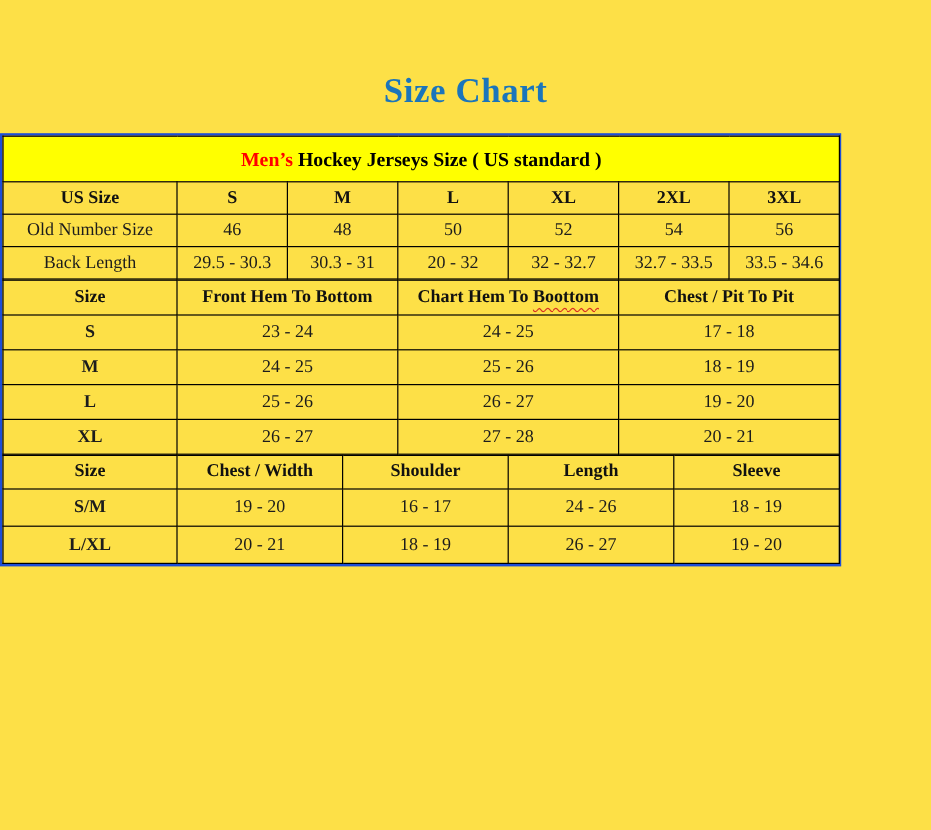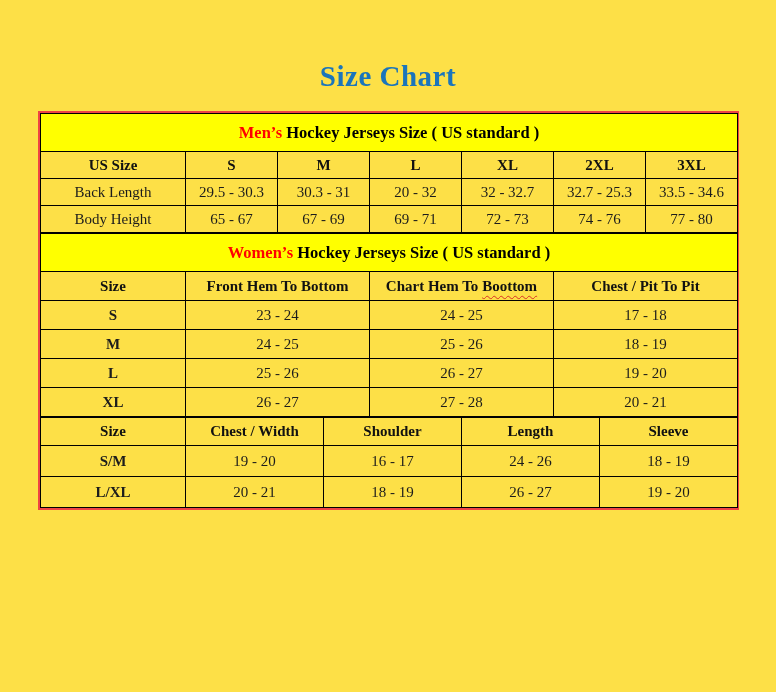--- a/index.html
+++ b/index.html
@@ -6,22 +6,22 @@
   .page {
     width: 776px; height: 692px; background: #fde047; overflow: hidden;
     font-family: Liberation Serif, serif; position: relative;
   }
   .page-title {
     margin: 0; padding: 60px 0 18px 0;
     text-align: center; font-size: 29px; font-weight: bold;
     color: #1B75BB; letter-spacing: 0.5px;
   }
   .chart {
-    margin-left: 38px; width: 697px;
-    border: 2px solid #ef4444; box-sizing: content-box;
+    width: 697px;
+    border: 2px solid #1d4ed8; box-sizing: content-box;
   }
   table {
     width: 697px; border-collapse: collapse; table-layout: fixed;
   }
   td, th {
     border: 1.5px solid #000000; padding: 0 2px;
     text-align: center; vertical-align: middle;
     color: #1c1c1c; font-size: 15px; overflow: hidden; white-space: nowrap;
   }
   .banner-cell {
@@ -71,51 +71,48 @@
       <tr class="r-head-m">
         <th>US Size</th>
         <th>S</th>
         <th>M</th>
         <th>L</th>
         <th>XL</th>
         <th>2XL</th>
         <th>3XL</th>
       </tr>
       <tr class="r-data-m">
+        <td class="label-plain">Old Number Size</td>
+        <td>46</td>
+        <td>48</td>
+        <td>50</td>
+        <td>52</td>
+        <td>54</td>
+        <td>56</td>
+      </tr>
+      <tr class="r-data-m">
         <td class="label-plain">Back Length</td>
         <td>29.5 - 30.3</td>
         <td>30.3 - 31</td>
         <td>20 - 32</td>
         <td>32 - 32.7</td>
-        <td>32.7 - 25.3</td>
+        <td>32.7 - 33.5</td>
         <td>33.5 - 34.6</td>
-      </tr>
-      <tr class="r-data-m">
-        <td class="label-plain">Body Height</td>
-        <td>65 - 67</td>
-        <td>67 - 69</td>
-        <td>69 - 71</td>
-        <td>72 - 73</td>
-        <td>74 - 76</td>
-        <td>77 - 80</td>
       </tr>
     </tbody>
       </table>
 
     <table>
       <colgroup>
         <col style="width:145px">
           <col style="width:184px">
           <col style="width:184px">
           <col style="width:184px">
       </colgroup>
       <tbody>
-          <tr class="r-banner-w">
-        <td colspan="4" class="banner-cell"><span class="banner-red">Women’s</span><span> Hockey Jerseys Size ( US standard )</span></td>
-      </tr>
       <tr class="r-head-w">
         <th>Size</th>
         <th>Front Hem To Bottom</th>
         <th><span>Chart Hem To</span> <span class="squiggle">Boottom</span></th>
         <th>Chest / Pit To Pit</th>
       </tr>
       <tr class="r-data-w">
         <td class="label-bold">S</td>
         <td>23 - 24</td>
         <td>24 - 25</td>

